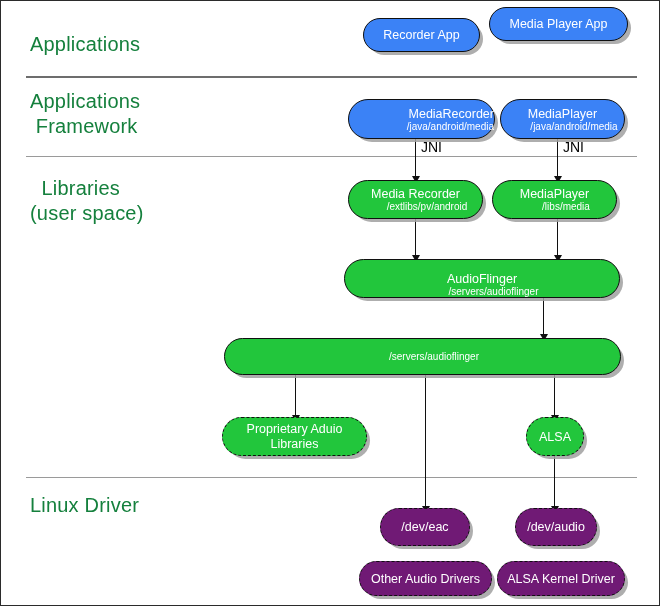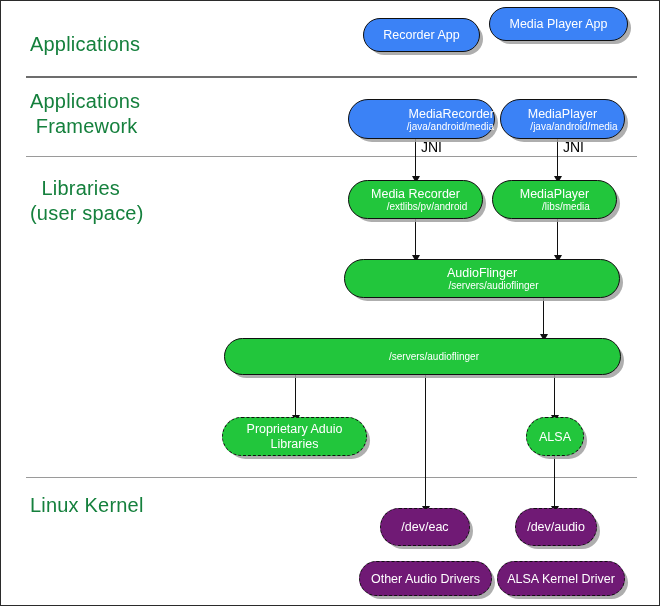--- a/index.html
+++ b/index.html
@@ -108,21 +108,21 @@
 
     <div class="divider" style="top:72px;left:21px;width:611px;height:2px;background:#6d6d6d;"></div>
     <div class="divider" style="top:152px;left:21px;"></div>
     <div class="divider" style="top:473px;left:21px;"></div>
 
     <div class="layer-label" style="left: 25px; top: 28px; white-space: pre;">Applications</div>
     <div class="layer-label" style="left: 25px; top: 85px; white-space: pre;">Applications
  Framework</div>
     <div class="layer-label" style="left: 25px; top: 172px; white-space: pre;">  Libraries
 (user space)</div>
-    <div class="layer-label" style="left: 25px; top: 489px; white-space: pre;">Linux Kernel</div>
+    <div class="layer-label" style="left: 25px; top: 489px; white-space: pre;">Linux Driver</div>
 
     <div class="conn vline" style="left:410px;top:135px;height:39px;"></div>
     <div class="arrow" style="left:407px;top:172px;"></div>
     <div class="edge-label" style="left:416px;top:135px;">JNI</div>
 
     <div class="conn vline" style="left:552px;top:135px;height:39px;"></div>
     <div class="arrow" style="left:549px;top:172px;"></div>
     <div class="edge-label" style="left:558px;top:135px;">JNI</div>
 
     <div class="conn vline" style="left:410px;top:215px;height:38px;"></div>
@@ -167,21 +167,21 @@
     <div class="node green two-line" style="left:343px;top:176px;width:135px;height:39px;">
       <div class="t1">Media Recorder</div>
       <div class="t2">/extlibs/pv/android</div>
     </div>
 
     <div class="node green two-line" style="left:487px;top:176px;width:125px;height:39px;">
       <div class="t1">MediaPlayer</div>
       <div class="t2">/libs/media</div>
     </div>
 
-    <div class="node green two-line" style="left:339px;top:255px;width:276px;height:39px;">
+    <div class="node green two-line" style="left:339px;top:255px;width:276px;height:39px;justify-content:flex-end;">
       <div class="t1">AudioFlinger</div>
       <div class="t2">/servers/audioflinger</div>
     </div>
 
     <div class="node green two-line" style="left:219px;top:334px;width:397px;height:37px;">
       <div class="t2">/servers/audioflinger</div>
     </div>
 
     <div class="node green dashed wrap" style="left:217px;top:413px;width:145px;height:39px;">
       <div class="t1">Proprietary Aduio</div>

